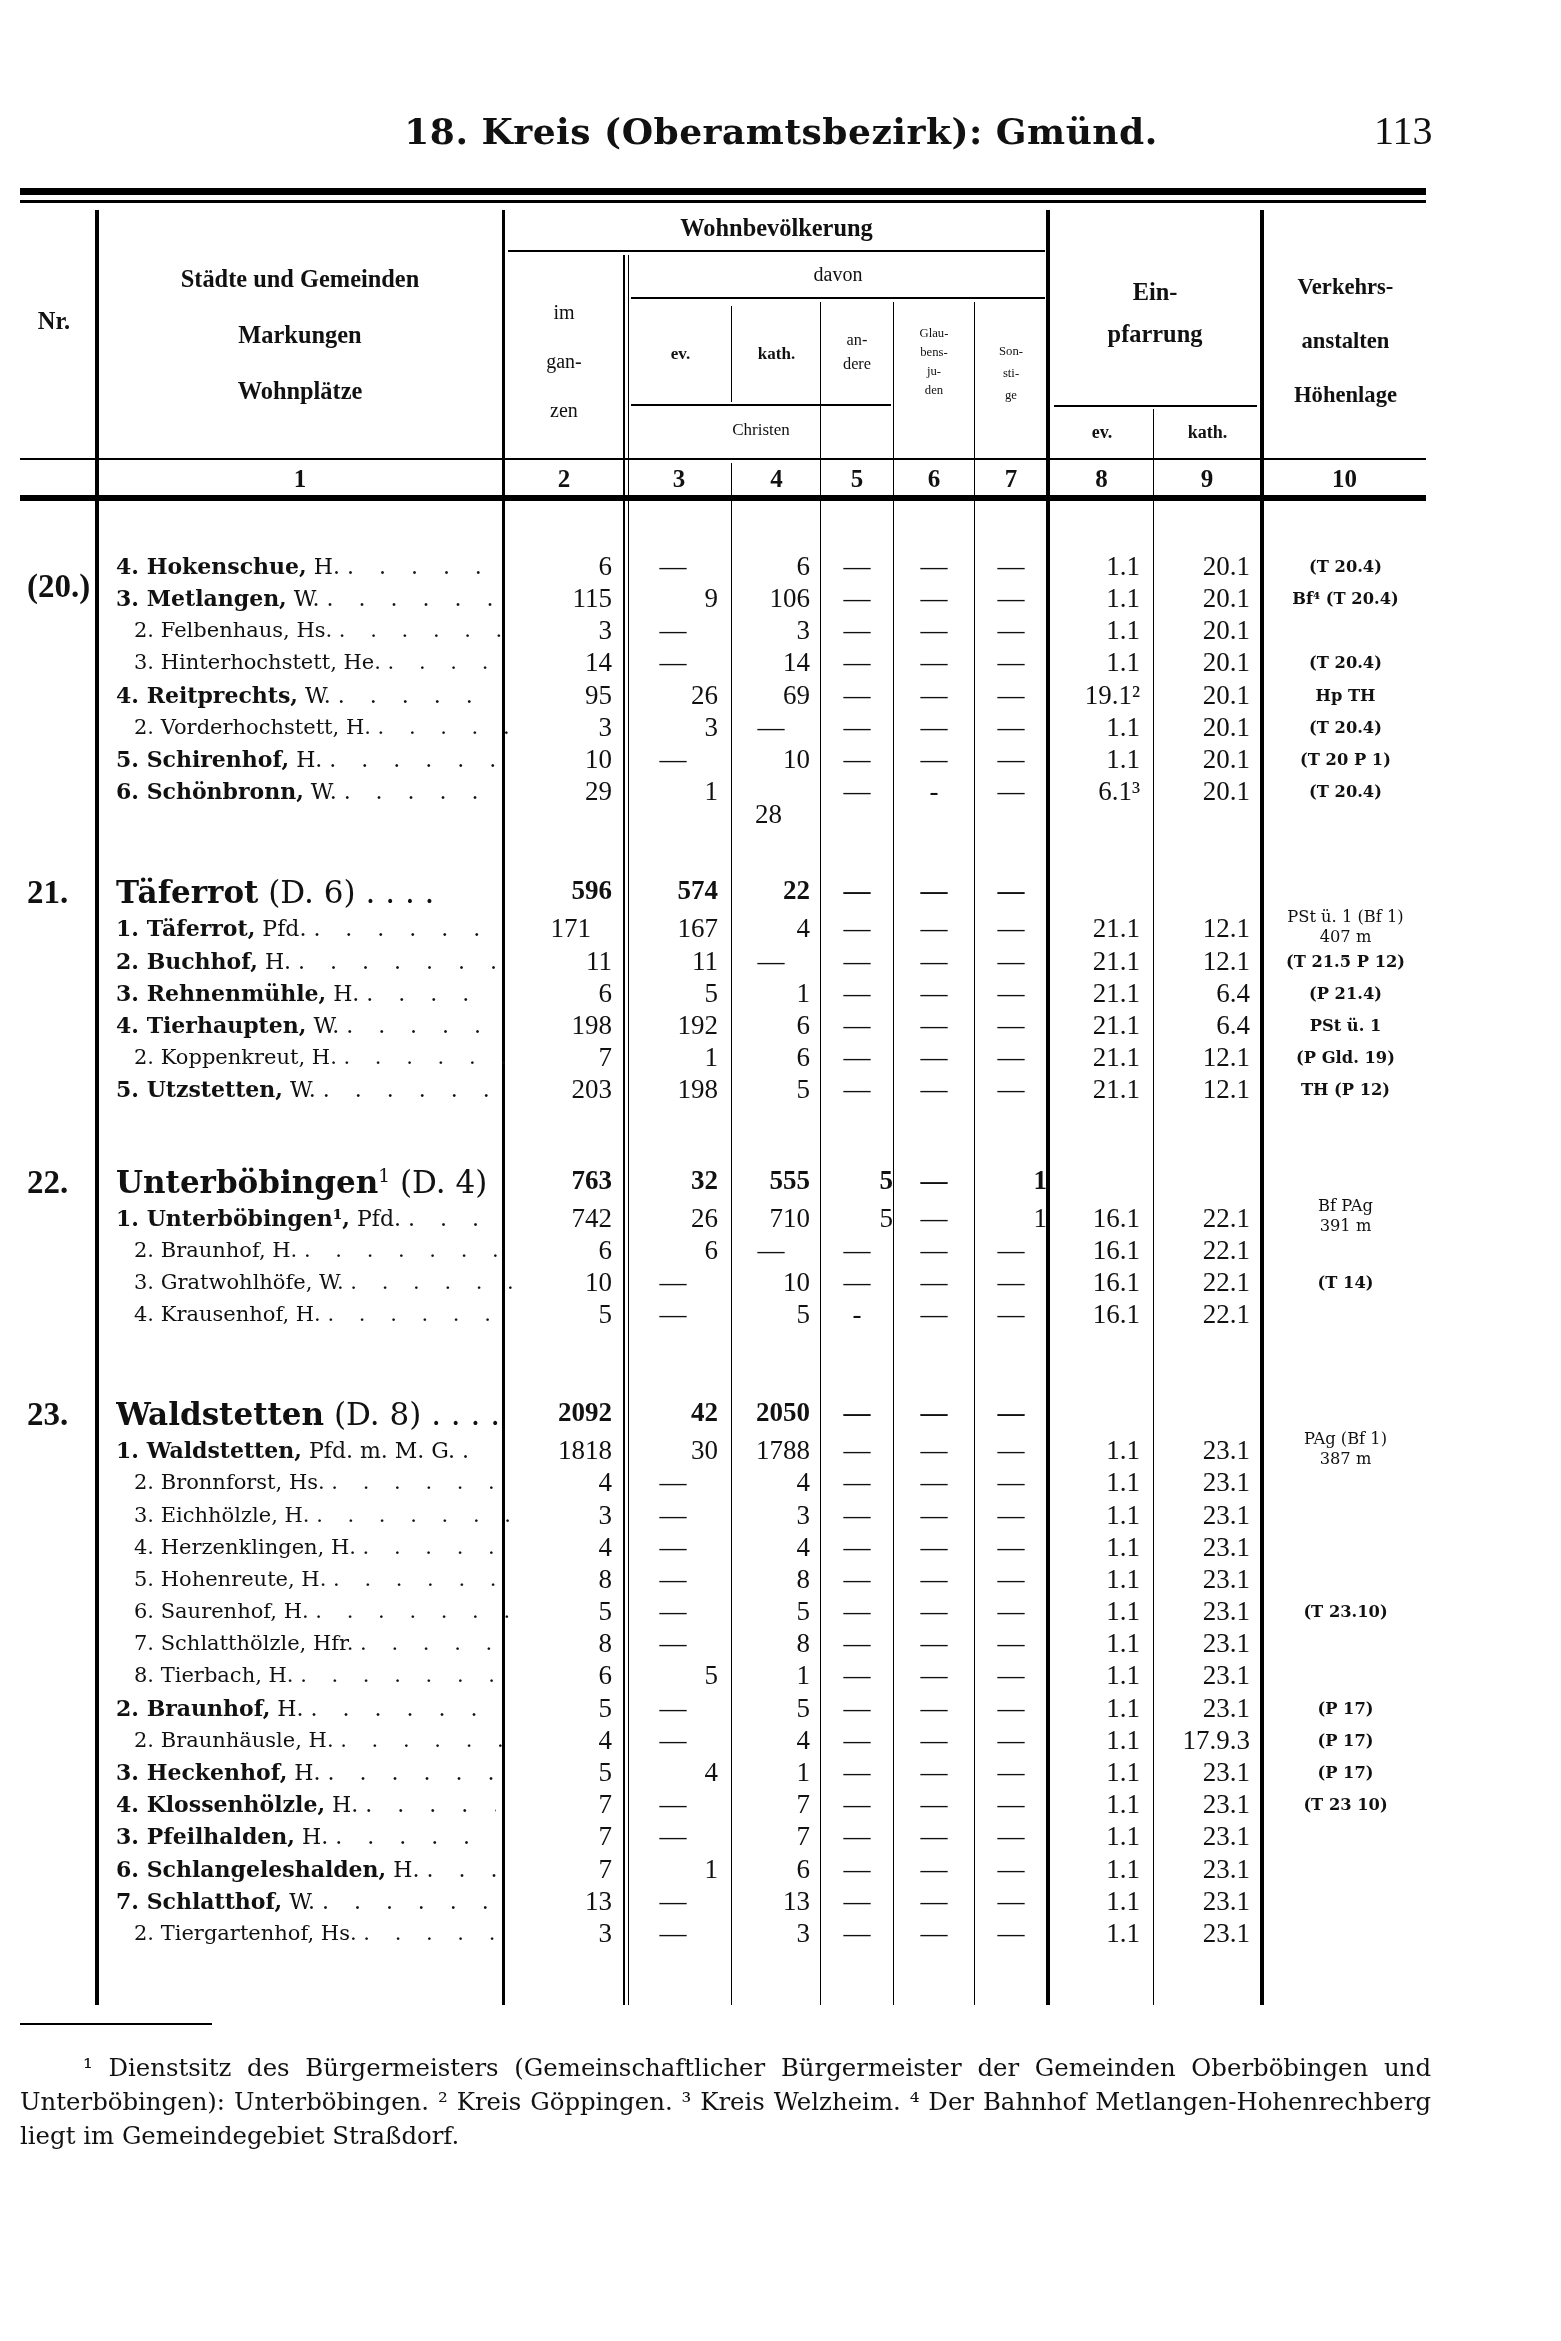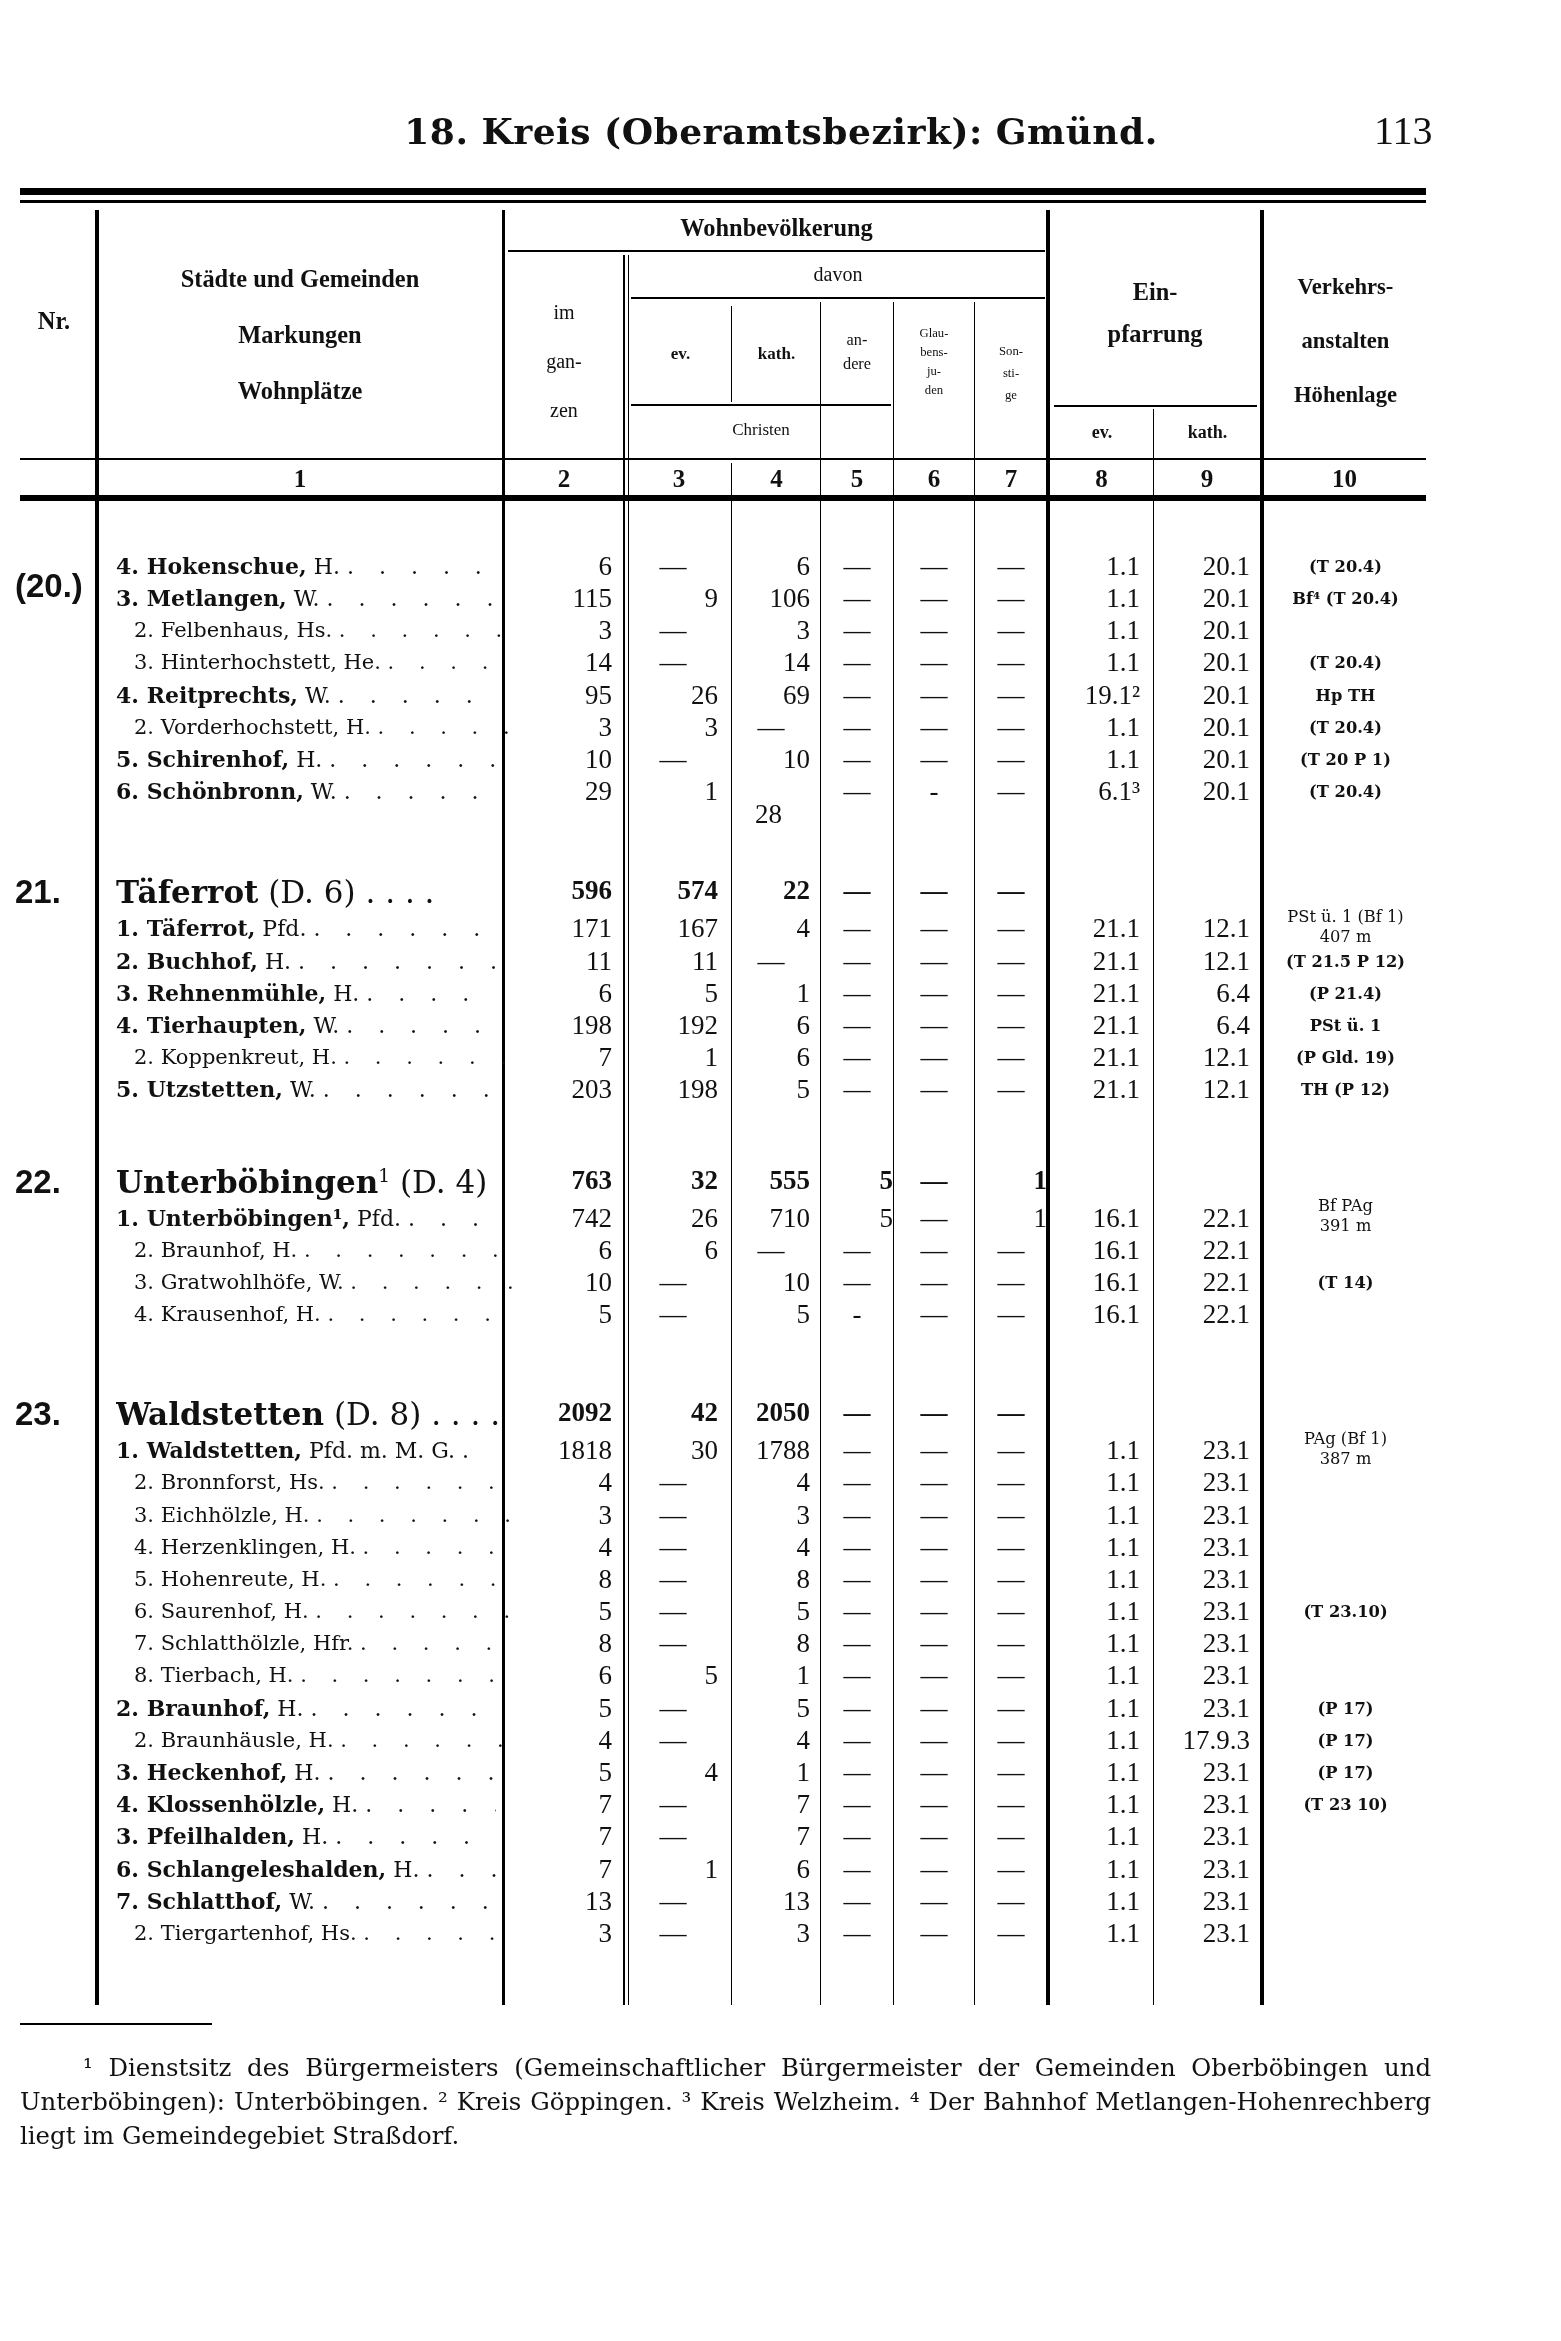--- a/index.html
+++ b/index.html
@@ -21,21 +21,21 @@
   .row { position: absolute; left: 0; width: 1562px; height: 33px; }
   .cell { position: absolute; top: 0; height: 33px; line-height: 33px; white-space: nowrap;
           font-family: "Liberation Serif", serif; font-size: 27px; }
   .num { text-align: right; }
   .dash { text-align: center; }
   .name { left: 116px; width: 380px; overflow: hidden; font-size: 22px; font-family: "DejaVu Serif", serif; }
   .name.sub { left: 134px; font-size: 21px; }
   .name .nm-bold { font-weight: bold; }
   .name .dots { color: #111; letter-spacing: 9px; }
   .sec-name { left: 116px; font-size: 31px; font-family: "DejaVu Serif", serif; }
-  .sec-nr { left: 15px; width: 63px; text-align: left; font-size: 33px; font-weight: bold; font-family: Liberation Sans, sans-serif; }
+  .sec-nr { left: 27px; width: 63px; text-align: left; font-size: 33px; font-weight: bold; font-family: Liberation Serif, serif; }
   .bold { font-weight: bold; }
   .verk { position: absolute; left: 1266px; width: 159px; text-align: center; font-size: 16.3px;
           font-weight: normal; font-family: "DejaVu Serif", serif; line-height: 20px; }
   sup { font-size: 60%; vertical-align: super; line-height: 0; }
   .footrule { left: 20px; top: 2023px; width: 192px; height: 1.8px; background: #000; }
   .footnote { left: 20px; top: 2051px; width: 1411px; font-size: 24.4px; line-height: 34px;
               font-family: "DejaVu Serif", serif; text-indent: 63px; text-align: justify; }
 </style>
 </head>
 <body>
@@ -229,21 +229,21 @@
         <div class="cell dash bold" style="left: 821px; width: 72px;">—</div>
         <div class="cell dash bold" style="left: 894px; width: 80px;">—</div>
         <div class="cell dash bold" style="left: 975px; width: 72px;">—</div>
       </div>
       <div class="verk" style="top: 907px;">
         <div>PSt ü. 1 (Bf 1)</div>
         <div>407 m</div>
       </div>
       <div class="row" style="top: 912px;">
         <div class="cell name"><span class="nm-bold">1. Täferrot,</span><span> Pfd. </span><span class="dots">. . . . . . . . . .</span></div>
-        <div class="cell num" style="left: 505px; width: 107px;">171</div>
+        <div class="cell num" style="left: 484px; width: 107px;">171</div>
         <div class="cell num" style="left: 628px; width: 90px;">167</div>
         <div class="cell num" style="left: 732px; width: 78px;">4</div>
         <div class="cell dash" style="left: 821px; width: 72px;">—</div>
         <div class="cell dash" style="left: 894px; width: 80px;">—</div>
         <div class="cell dash" style="left: 975px; width: 72px;">—</div>
         <div class="cell num" style="left: 1050px; width: 90px;">21.1</div>
         <div class="cell num" style="left: 1154px; width: 96px;">12.1</div>
       </div>
       <div class="row" style="top: 945px;">
         <div class="cell name"><span class="nm-bold">2. Buchhof,</span><span> H. </span><span class="dots">. . . . . . . . . .</span></div>

